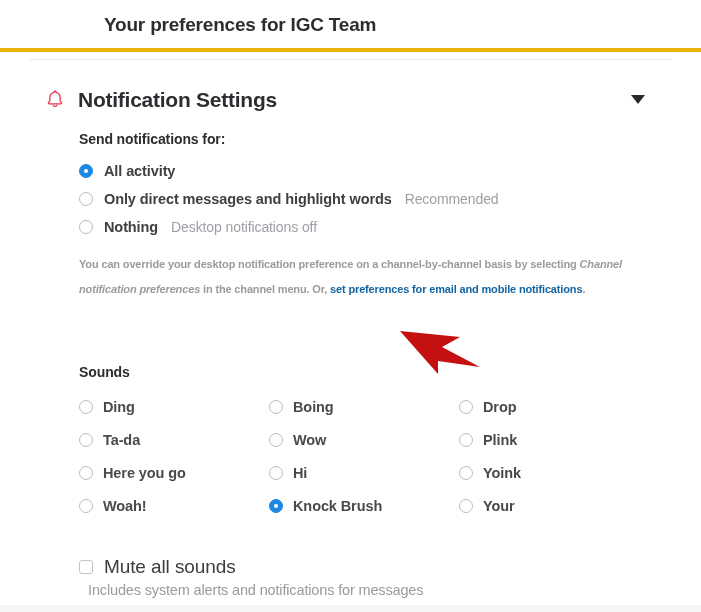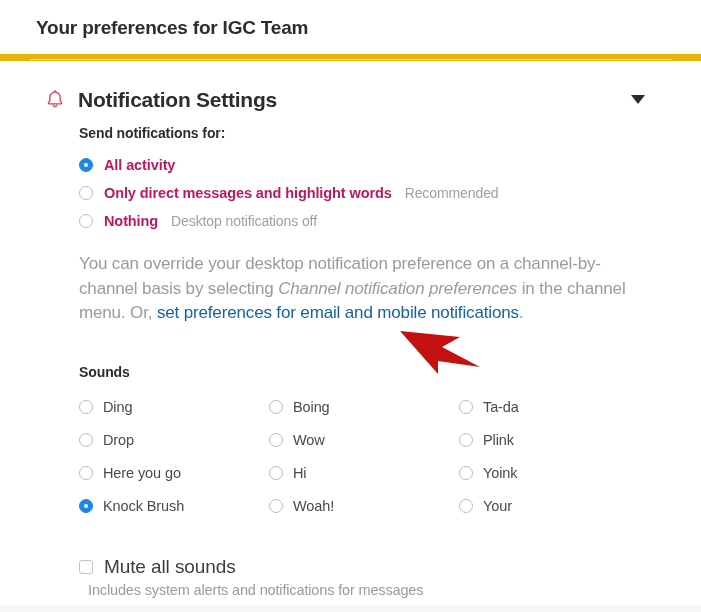--- a/index.html
+++ b/index.html
@@ -12,26 +12,26 @@
     height: 612px;
     overflow: hidden;
     font-family: "Liberation Sans", sans-serif;
     color: #1d1c1d;
     position: relative;
     -webkit-font-smoothing: antialiased;
   }
 
   
   .page-header {
-    height: 61px;
+    height: 52px;
     box-sizing: border-box;
-    border-bottom: 7px solid #eab308;
-    display: flex;
-    align-items: center;
-    padding-left: 36px;
+    border-bottom: 4px solid #eab308;
+    display: flex;
+    align-items: center;
+    padding-left: 104px;
     background: #ffffff;
   }
   .page-title {
     font-size: 19px;
     font-weight: bold;
     letter-spacing: -0.2px;
     color: #2c2d30;
     line-height: 1;
   }
 
@@ -79,21 +79,21 @@
     border-right: 7px solid transparent;
     border-top: 9px solid #2b2b2e;
     flex: 0 0 auto;
     margin-right: 16px;
   }
 
   
   .content {
     position: absolute;
     left: 79px;
-    top: 125px;
+    top: 131px;
     right: 20px;
   }
 
   .field-label {
     font-size: 14px;
     font-weight: bold;
     color: #2c2d30;
     letter-spacing: -0.1px;
     margin: 0 0 9px 0;
     line-height: 17px;
@@ -126,40 +126,41 @@
     top: 50%;
     width: 4px;
     height: 4px;
     margin: -2px 0 0 -2px;
     border-radius: 50%;
     background: #ffffff;
   }
   .radio-label {
     font-size: 14.5px;
     font-weight: bold;
-    color: #be185d;
+    color: #404040;
     letter-spacing: -0.1px;
     line-height: 18px;
   }
   .radio-hint {
     font-size: 14px;
     color: #9e9ea6;
     letter-spacing: -0.1px;
     margin-left: 13px;
     line-height: 18px;
     font-weight: normal;
   }
 
   
   .description {
     width: 555px;
-    font-size: 17px;
+    font-size: 11px;
     line-height: 24.5px;
     color: #9a9a9f;
     letter-spacing: -0.15px;
+    font-weight: bold;
   }
   .description i { font-style: italic; }
   .description a {
     color: #1264a3;
     text-decoration: none;
   }
 
   
   .sounds-block {
     position: absolute;
@@ -173,21 +174,21 @@
     grid-template-columns: 190px 190px 190px;
     grid-auto-rows: 33px;
   }
   .sound-item {
     display: flex;
     align-items: center;
   }
   .sound-item .radio { margin-right: 10px; }
   .sound-label {
     font-size: 14.5px;
-    font-weight: normal;
+    font-weight: bold;
     color: #4a4a4d;
     letter-spacing: -0.1px;
     line-height: 18px;
   }
 
   
   .mute-block {
     position: absolute;
     left: 79px;
     top: 558px;
@@ -289,27 +290,27 @@
     <div class="sound-item">
       <span class="radio"></span>
       <span class="sound-label">Ding</span>
     </div>
     <div class="sound-item">
       <span class="radio"></span>
       <span class="sound-label">Boing</span>
     </div>
     <div class="sound-item">
       <span class="radio"></span>
+      <span class="sound-label">Drop</span>
+    </div>
+
+    <div class="sound-item">
+      <span class="radio"></span>
       <span class="sound-label">Ta-da</span>
     </div>
-
-    <div class="sound-item">
-      <span class="radio"></span>
-      <span class="sound-label">Drop</span>
-    </div>
     <div class="sound-item">
       <span class="radio"></span>
       <span class="sound-label">Wow</span>
     </div>
     <div class="sound-item">
       <span class="radio"></span>
       <span class="sound-label">Plink</span>
     </div>
 
     <div class="sound-item">
@@ -318,27 +319,27 @@
     </div>
     <div class="sound-item">
       <span class="radio"></span>
       <span class="sound-label">Hi</span>
     </div>
     <div class="sound-item">
       <span class="radio"></span>
       <span class="sound-label">Yoink</span>
     </div>
 
+    <div class="sound-item">
+      <span class="radio"></span>
+      <span class="sound-label">Woah!</span>
+    </div>
     <div class="sound-item">
       <span class="radio checked"></span>
       <span class="sound-label">Knock Brush</span>
-    </div>
-    <div class="sound-item">
-      <span class="radio"></span>
-      <span class="sound-label">Woah!</span>
     </div>
     <div class="sound-item">
       <span class="radio"></span>
       <span class="sound-label">Your</span>
     </div>
   </div>
 </div>
 
 <div class="mute-block">
   <div class="mute-row">

